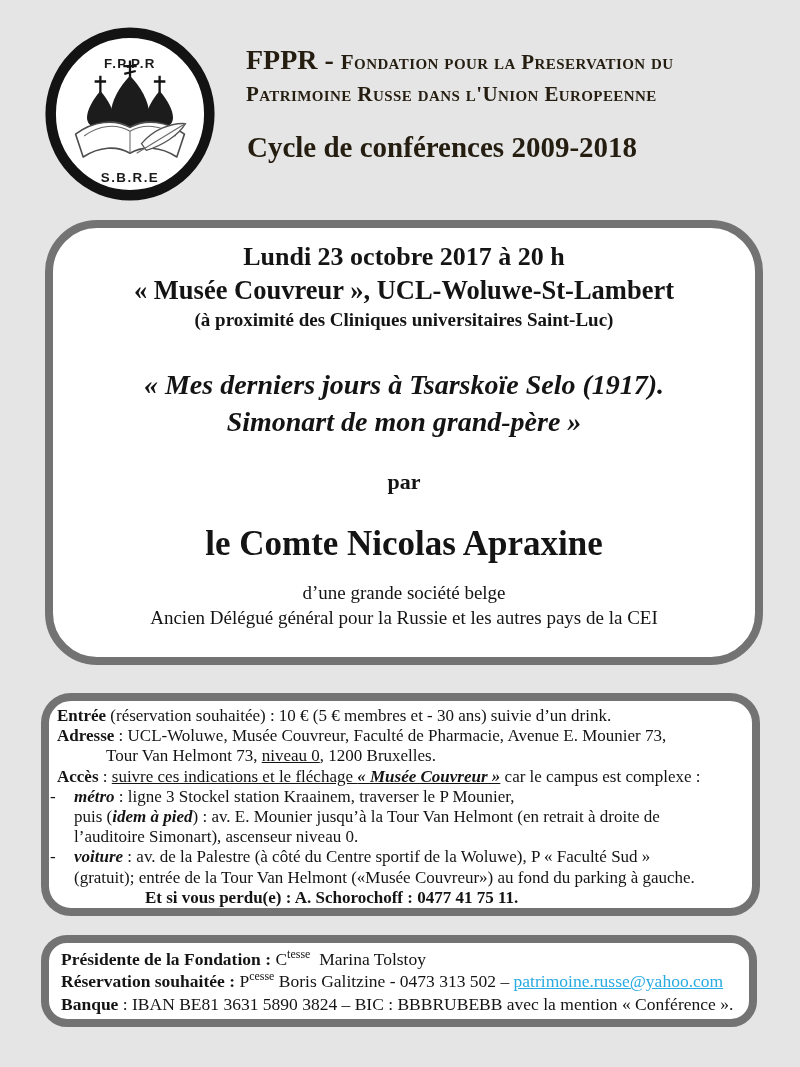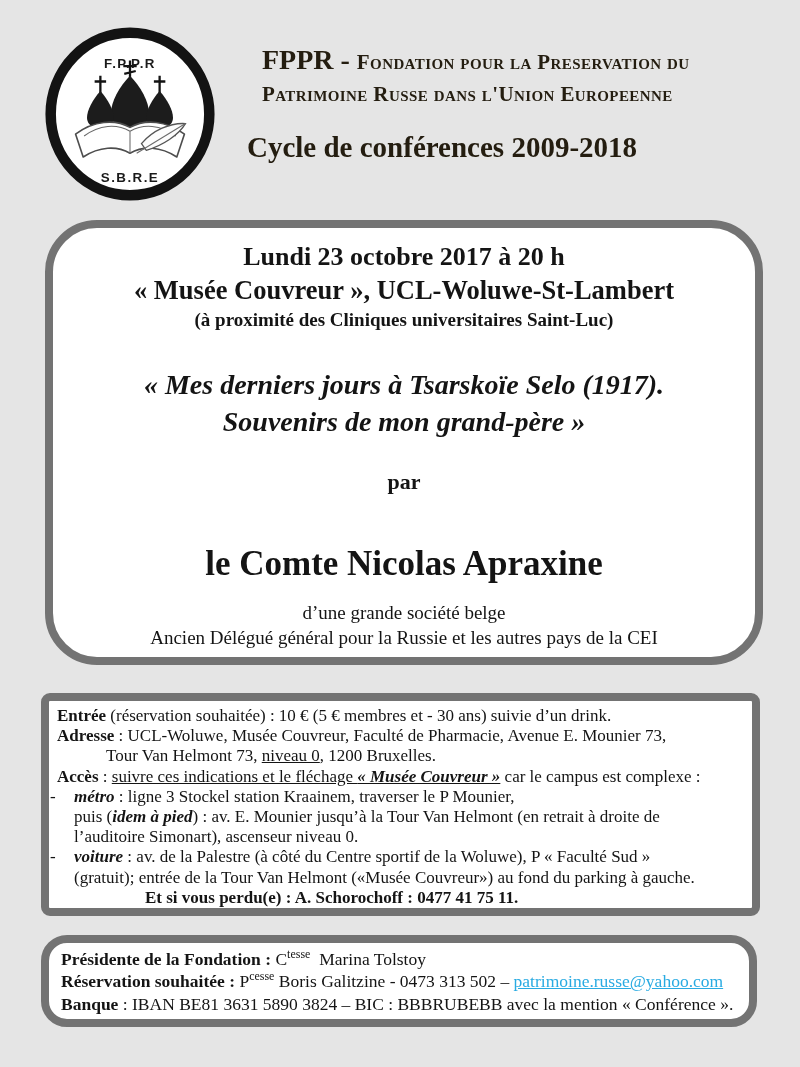--- a/index.html
+++ b/index.html
@@ -13,42 +13,42 @@
   .cross  { stroke:#131313; stroke-width:2.4; fill:none; }
   .dome   { fill:#1c1c1c; }
   .book   { fill:#ffffff; stroke:#4d4d4d; stroke-width:1.7; stroke-linejoin:round; }
   .bookline { fill:none; stroke:#6a6a6a; stroke-width:1.1; }
   .quill  { fill:#fcfcfc; stroke:#555555; stroke-width:1.4; }
   .logo-txt { font-family:"Liberation Sans", sans-serif; font-weight:bold;
               font-size:14px; letter-spacing:1.5px; fill:#1a1a1a; }
   
   .org-block { position:absolute; left:246px; top:44px; width:540px;
                font-weight:bold; color:#241d10; }
-  .org-line  { line-height:31px; white-space:nowrap;margin-left:16px; }
+  .org-line  { line-height:31px; white-space:nowrap; }
   .org-abbr  { font-size:28px; }
   .org-sc    { font-size:21px; font-variant:small-caps; letter-spacing:0.4px; }
   .cycle-title { position:absolute; left:247px; top:131px; font-size:29px;
                  font-weight:bold; color:#241d10; white-space:nowrap; }
   
   .box { position:absolute; background:#ffffff; border:8px solid #737373;
          box-sizing:border-box; overflow:hidden; }
   .box-main   { left:45px;  top:220px; width:718px; height:445px;
                 border-radius:52px; text-align:center; padding-top:12px; }
   .box-info   { left:41px;  top:693px; width:719px; height:223px;
-                border-radius:9px; padding:5px 10px 0 8px; font-size:17px; }
+                border-radius:30px; padding:5px 10px 0 8px; font-size:17px; }
   .box-footer { left:41px;  top:935px; width:716px; height:92px;
                 border-radius:26px; padding:5px 10px 0 12px; font-size:17.5px; }
   
   .ev-date   { font-size:26px;  font-weight:bold; line-height:33px; }
   .ev-venue  { font-size:26.5px;font-weight:bold; line-height:34px; }
   .ev-note   { font-size:19px;  font-weight:bold; line-height:26px; }
   .ev-talk   { margin-top:33px; font-size:28px; font-weight:bold;
                font-style:italic; line-height:37px; }
   .ev-by     { margin-top:28px; font-size:22px; font-weight:bold; line-height:28px; }
-  .ev-speaker{ margin-top:46px; font-size:35px; font-weight:bold; line-height:44px; }
+  .ev-speaker{ margin-top:26px; font-size:35px; font-weight:bold; line-height:44px; }
   .ev-desc   { margin-top:15px; font-size:19px; line-height:24.5px; }
   
   .line   { line-height:20.2px; white-space:nowrap; }
   .l-adr2 { padding-left:49px; }
   .l-bullet { margin-left:-7px; }
   .l-bullet .dash { display:inline-block; width:24px; }
   .l-cont { padding-left:17px; }
   .l-lost { padding-left:88px; font-weight:bold; }
   .b  { font-weight:bold; }
   .bi { font-weight:bold; font-style:italic; }
@@ -90,21 +90,21 @@
     <div class="org-line"><span class="org-sc">Patrimoine Russe dans l'Union Europeenne</span></div>
   </div>
   <div class="cycle-title">Cycle de conférences 2009-2018</div>
 
   <div class="box box-main">
     <div class="ev-date">Lundi 23 octobre 2017 à 20 h</div>
     <div class="ev-venue">« Musée Couvreur », UCL-Woluwe-St-Lambert</div>
     <div class="ev-note">(à proximité des Cliniques universitaires Saint-Luc)</div>
     <div class="ev-talk">
       <div>« Mes derniers jours à Tsarskoïe Selo (1917).</div>
-      <div>Souvenirs de mon grand-père »</div>
+      <div>Simonart de mon grand-père »</div>
     </div>
     <div class="ev-by">par</div>
     <div class="ev-speaker">le Comte Nicolas Apraxine</div>
     <div class="ev-desc">
       <div>d’une grande société belge</div>
       <div>Ancien Délégué général pour la Russie et les autres pays de la CEI</div>
     </div>
   </div>
 
   <div class="box box-info">

